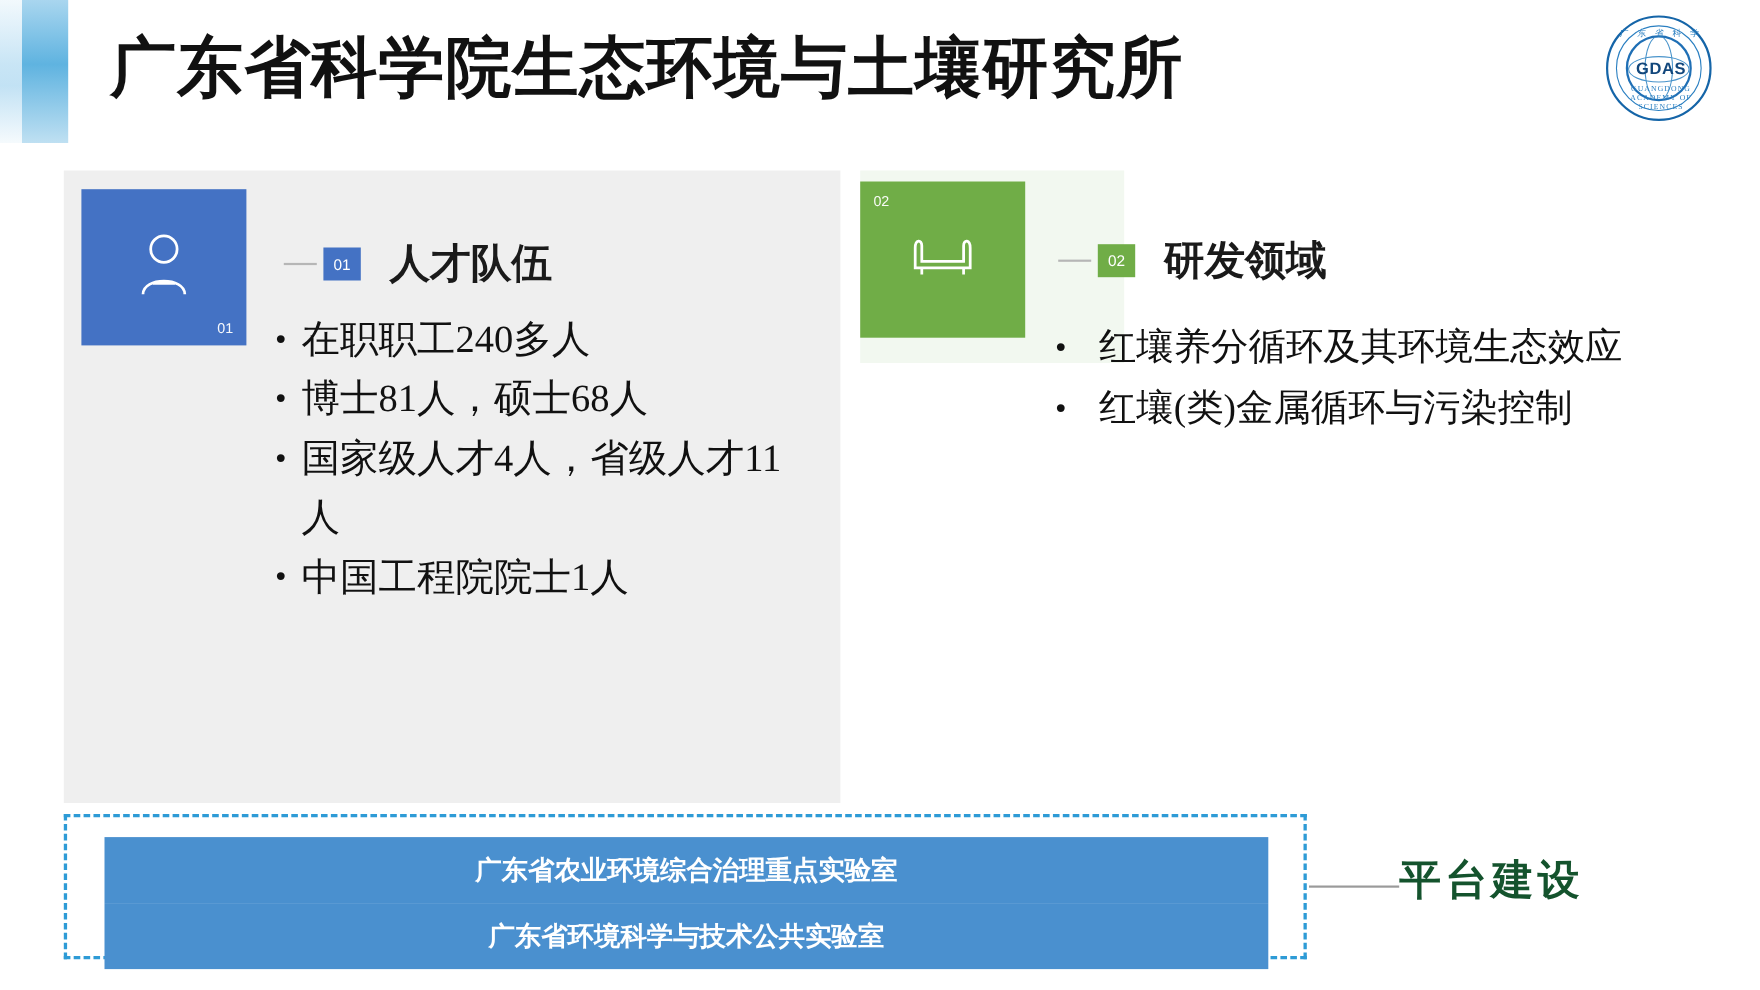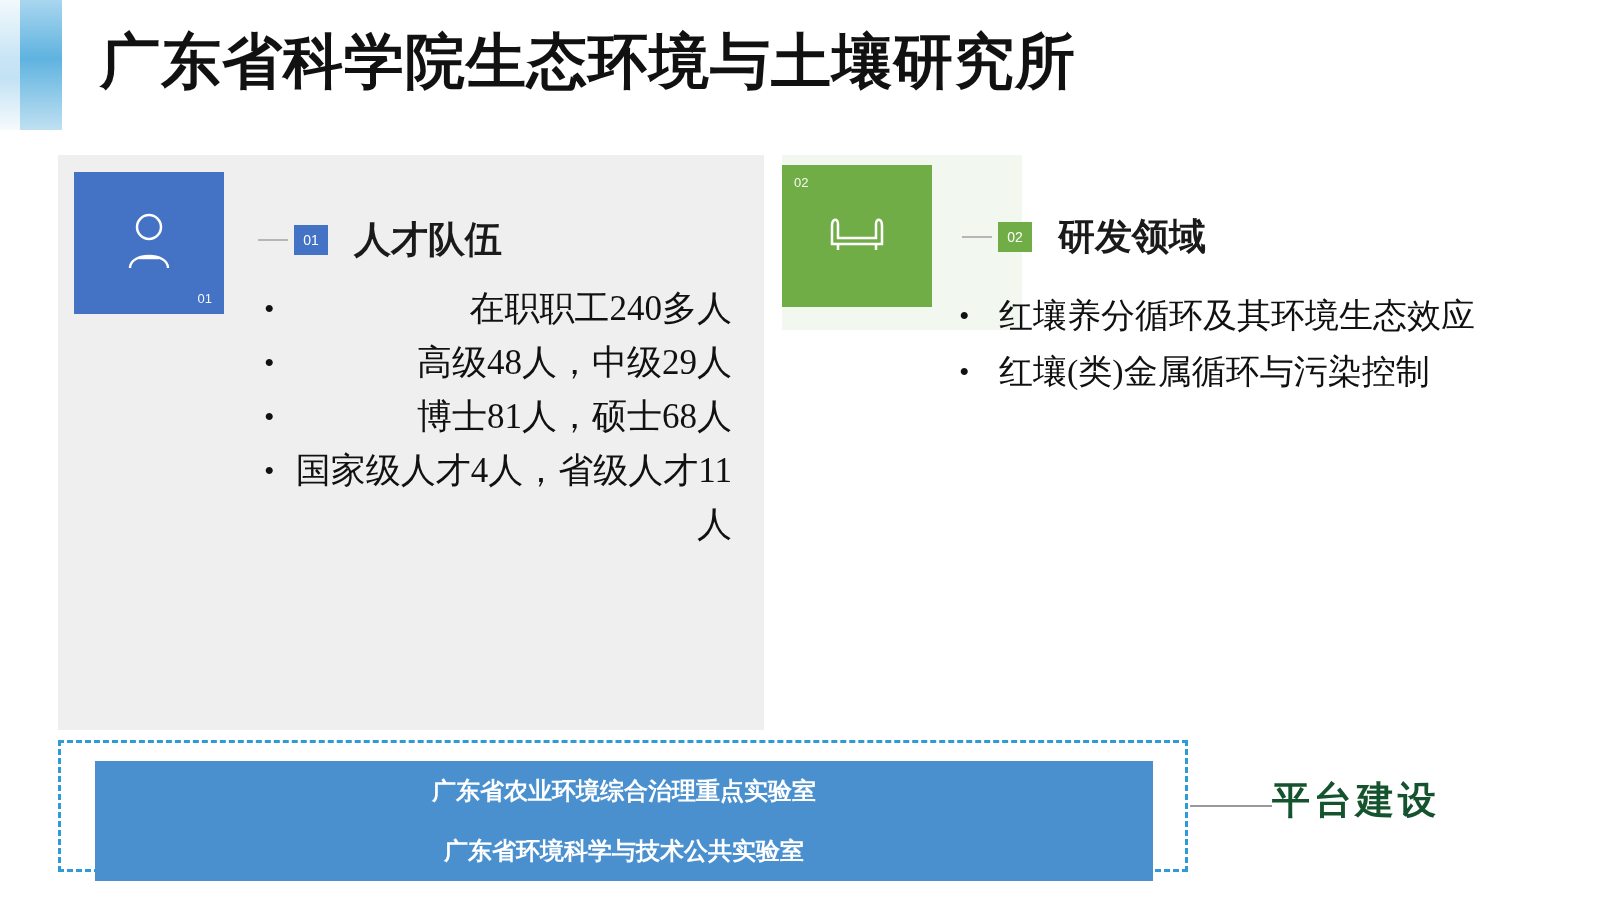--- a/index.html
+++ b/index.html
@@ -184,21 +184,21 @@
   .head-left { left: 258px; top: 215px; }
   .head-right { left: 962px; top: 212px; }
 
   
   .list {
     position: absolute;
     margin: 0;
     padding: 0;
     list-style: none;
   }
-  .list-left { left: 262px; top: 282px; width: 470px; text-align: right; }
+  .list-left { left: 248px; top: 282px; width: 470px; }
   .list-left li {
     position: relative;
     padding-left: 26px;
     font-size: 35px;
     line-height: 54px;
     color: #111111;
   }
   .list-left li:before {
     content: "\2022";
     position: absolute;
@@ -263,20 +263,27 @@
     white-space: nowrap;
   }
 </style>
 </head>
 <body>
 
 <div class="header-bar">
   <div class="accent-left"></div>
   <div class="slide-title">广东省科学院生态环境与土壤研究所</div>
 
+  <div class="logo">
+    <div class="ring"></div>
+    <div class="globe"></div>
+    <div class="cn-top">广 东 省 科 学</div>
+    <div class="gdas">GDAS</div>
+    <div class="cn-bottom">GUANGDONG ACADEMY OF SCIENCES</div>
+  </div>
 </div>
 
 <div class="panel-left-bg"></div>
 
 <div class="tile blue">
   <div class="tile-icon">
     <svg width="58" height="62" viewBox="0 0 58 62" fill="none" stroke="#ffffff" stroke-width="2.5">
       <circle cx="29" cy="17" r="12"></circle>
       <path d="M10 58 C10 42 48 42 48 58"></path>
       <line x1="19" y1="48" x2="39" y2="48"></line>
@@ -286,23 +293,23 @@
 </div>
 
 <div class="sec-head head-left">
   <span class="dash"></span>
   <span class="badge blue">01</span>
   <span class="head-text">人才队伍</span>
 </div>
 
 <ul class="list list-left">
   <li>在职职工240多人</li>
-  <li>高级48人，中级29人</li>
   <li>博士81人，硕士68人</li>
   <li>国家级人才4人，省级人才11人</li>
+  <li>中国工程院院士1人</li>
 </ul>
 
 <div class="panel-right-bg"></div>
 
 <div class="tile green">
   <div class="tile-icon">
     <svg width="62" height="44" viewBox="0 0 62 44" fill="none" stroke="#ffffff" stroke-width="2.5">
       <path d="M6 14 C6 6 12 6 12 12 L12 26 L50 26 L50 12 C50 6 56 6 56 14 L56 32 L6 32 Z"></path>
       <line x1="12" y1="32" x2="12" y2="38"></line>
       <line x1="50" y1="32" x2="50" y2="38"></line>

